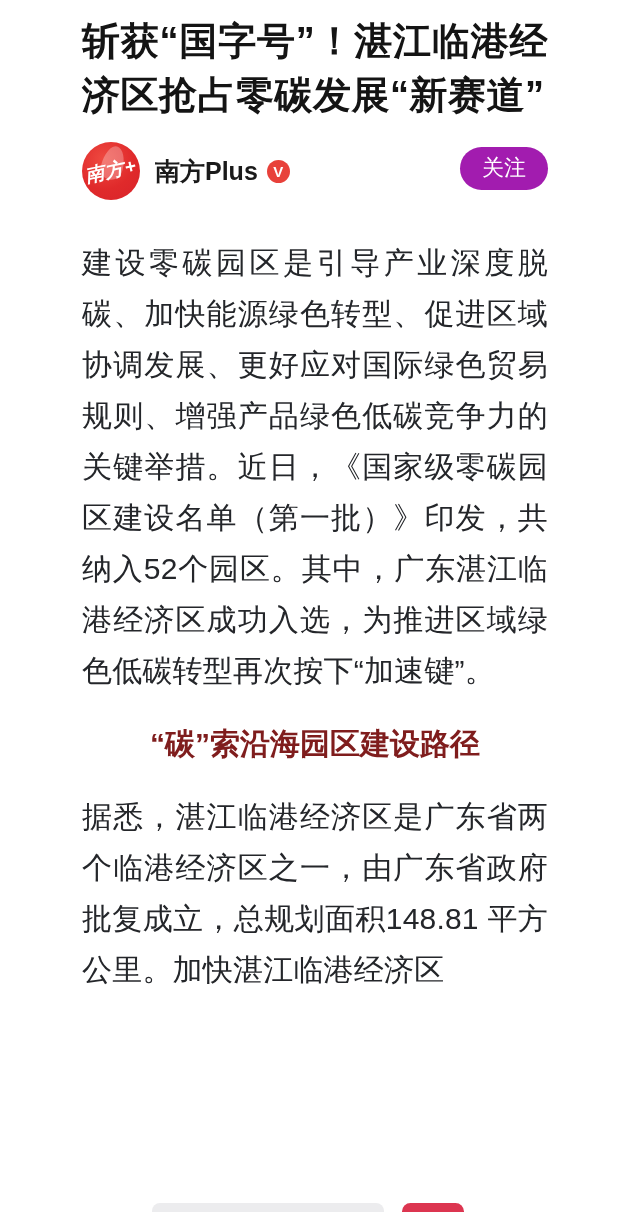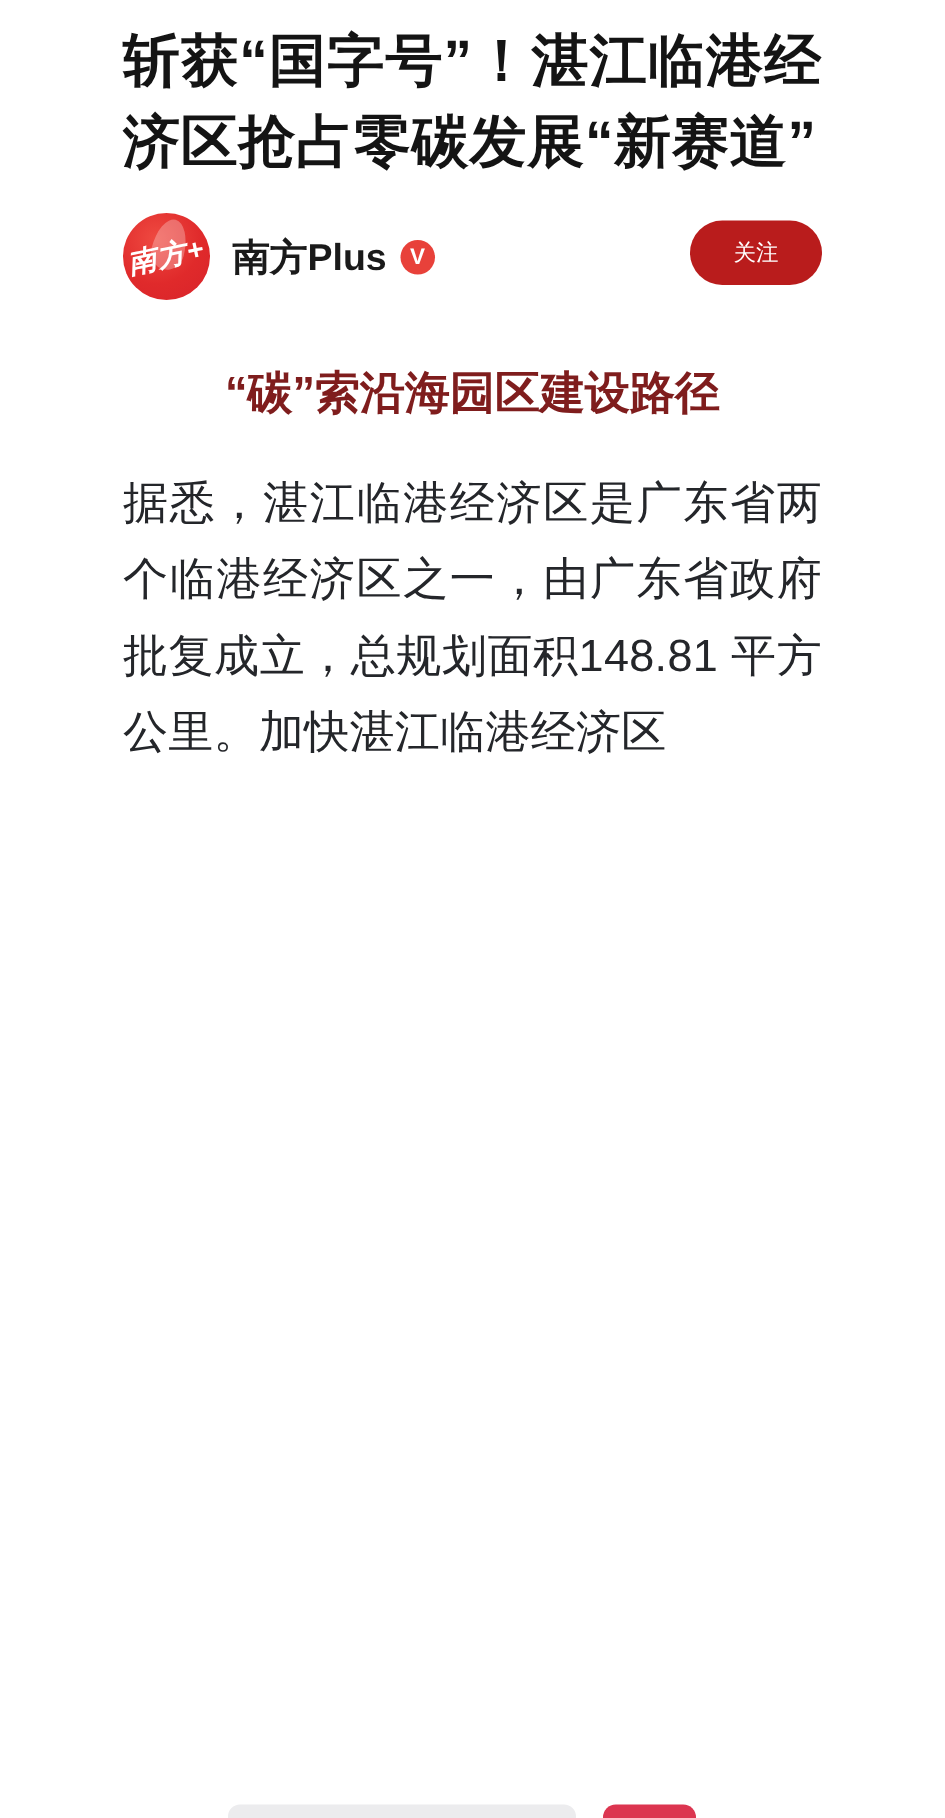--- a/index.html
+++ b/index.html
@@ -96,23 +96,23 @@
     background: #dcdee1;
     margin: 0 14px;
   }
   .author-spacer { flex: 1 1 auto; }
   .follow-btn {
     flex: 0 0 auto;
     width: 88px;
     height: 43px;
     border: none;
     border-radius: 22px;
-    background: #b91c1c;
+    background: #a21caf;
     color: #ffffff;
-    font-size: 15px;
+    font-size: 22px;
     font-family: inherit;
     display: flex;
     align-items: center;
     justify-content: center;
     cursor: pointer;
     margin-bottom: 6px;
   }
 
   
   .article-body { margin-top: 37px; }
@@ -171,20 +171,21 @@
         <div class="name-line">
           <span class="author-name">南方Plus</span>
           <span class="v-badge">V</span>
         </div>
       </div>
       <div class="author-spacer"></div>
       <button class="follow-btn">关注</button>
     </div>
 
     <div class="article-body">
+      <p>建设零碳园区是引导产业深度脱碳、加快能源绿色转型、促进区域协调发展、更好应对国际绿色贸易规则、增强产品绿色低碳竞争力的关键举措。近日，《国家级零碳园区建设名单（第一批）》印发，共纳入52个园区。其中，广东湛江临港经济区成功入选，为推进区域绿色低碳转型再次按下“加速键”。</p>
 
       <h2 class="section-title">“碳”索沿海园区建设路径</h2>
 
 
       <p>据悉，湛江临港经济区是广东省两个临港经济区之一，由广东省政府批复成立，总规划面积148.81 平方公里。加快湛江临港经济区</p>
     </div>
   </div>
 
   <div class="watermark">
     

